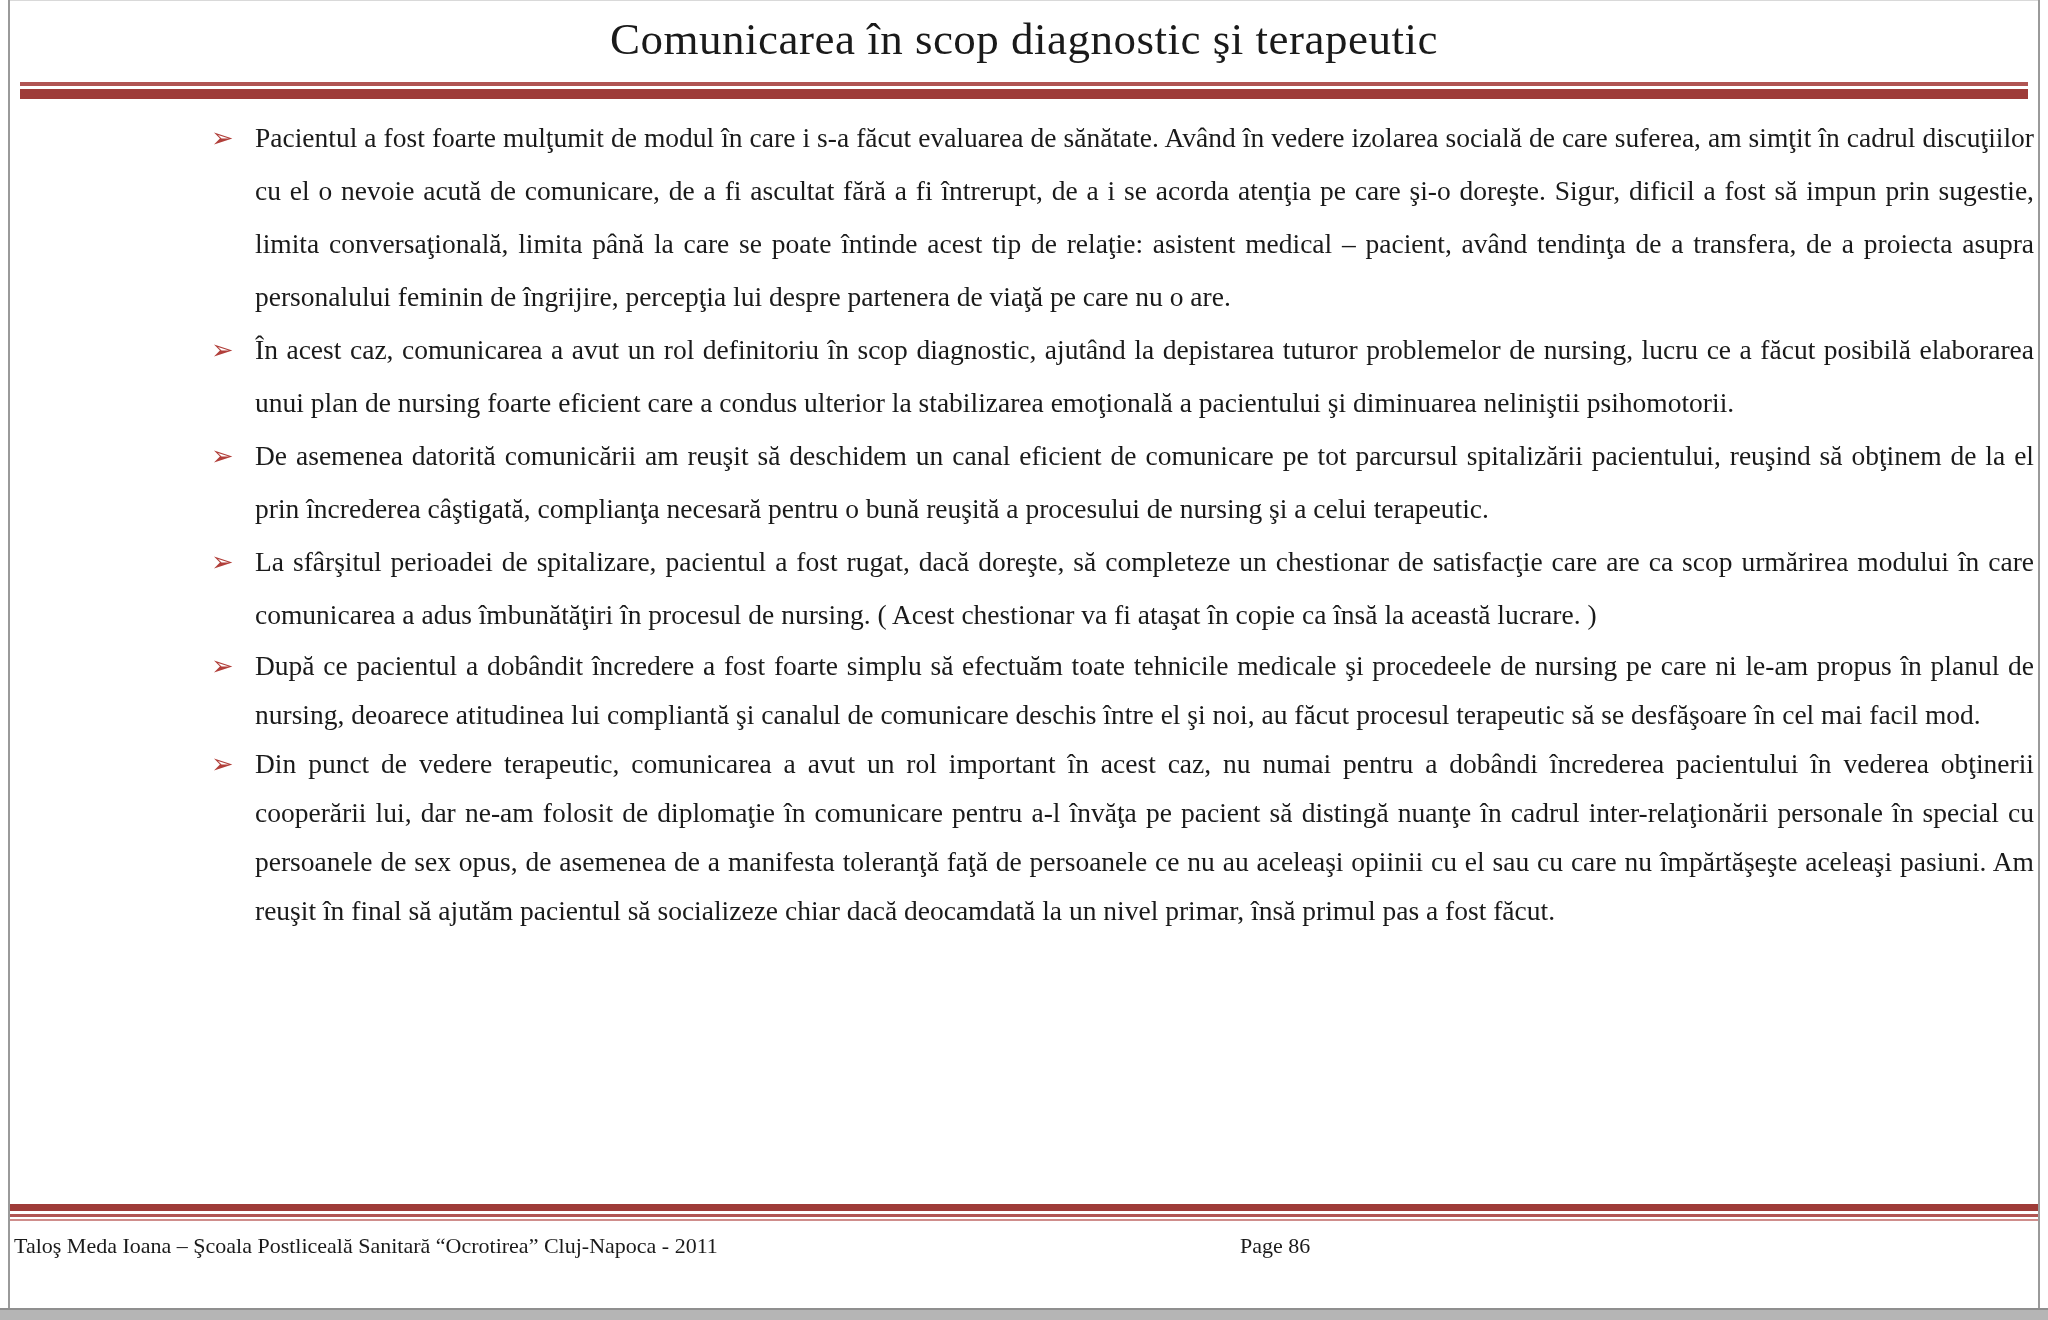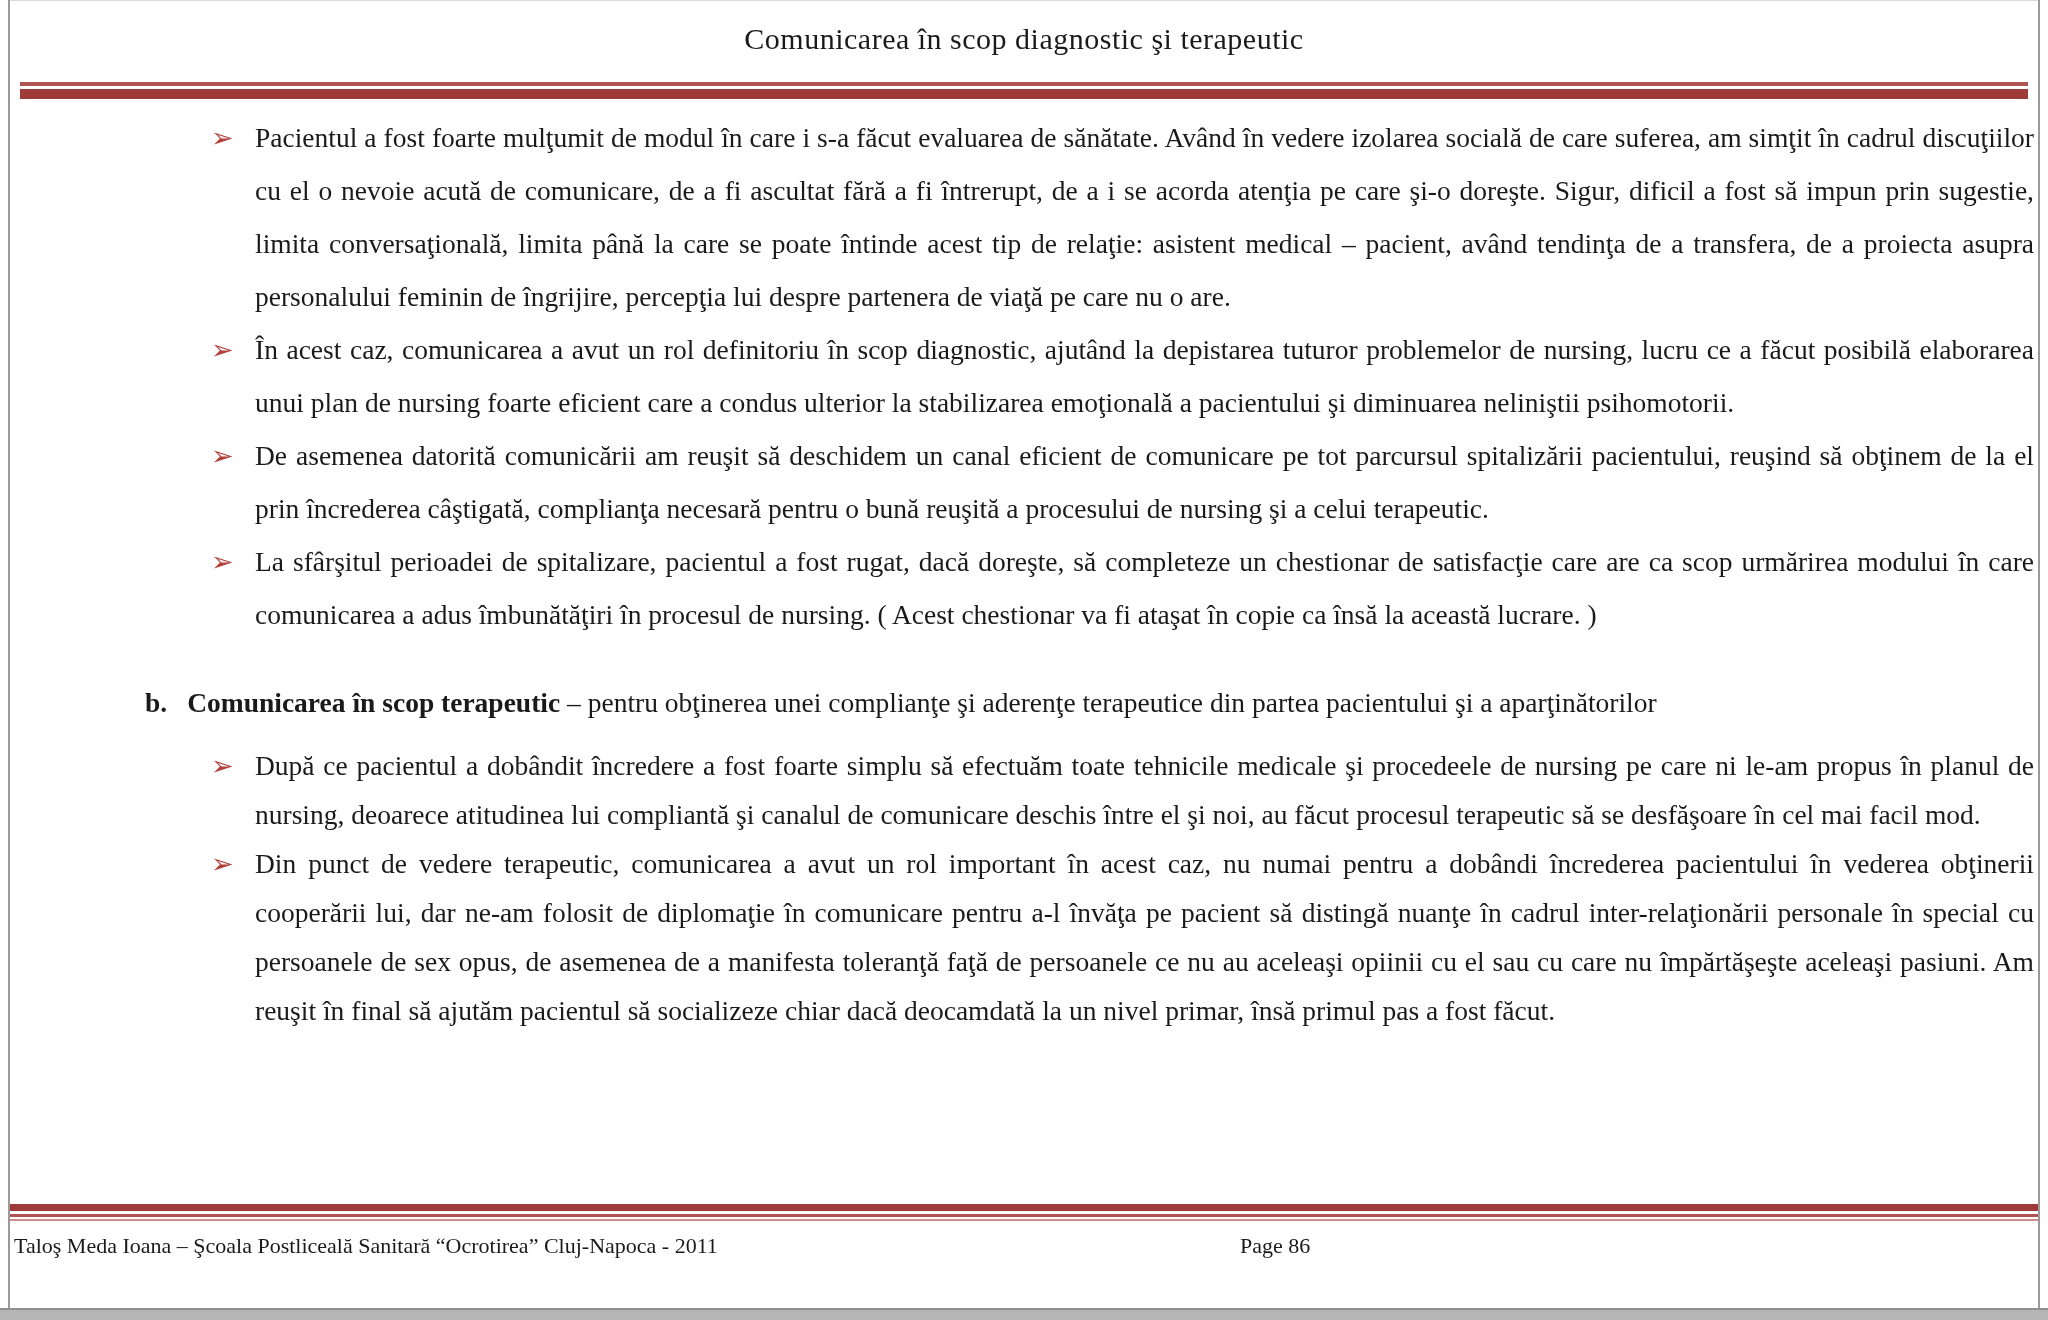--- a/index.html
+++ b/index.html
@@ -16,21 +16,21 @@
   .frame-left,.frame-right{position:absolute;top:0;width:2px;height:1308px;background:var(--frame,#9a9a9a);}
   .frame-left{left:8px;}
   .frame-right{right:8px;}
   .frame-top{position:absolute;top:0;left:8px;right:8px;height:1px;background:#d9d9d9;}
   .bottom-band{position:absolute;left:0;right:0;bottom:0;height:12px;background:var(--bottom-band,#b5b5b5);border-top:2px solid #8f8f8f;box-sizing:border-box;}
 
   
   .title{
     margin:0;padding-top:10px;
     text-align:center;
-    font-size:30px;line-height:58px;
+    font-size:45px;line-height:58px;
     font-weight:normal;
     letter-spacing:0.5px;
   }
   .title-sep{margin:14px 20px 0 20px;}
   .title-sep .thin{height:4px;background:var(--accent-mid,#b05553);}
   .title-sep .gap{height:3px;background:#fff;}
   .title-sep .thick{height:10px;background:var(--accent-dark,#9e3b38);}
 
   
   .content{
@@ -109,23 +109,20 @@
       <div class="bullet">
         <span class="bullet-marker">➢</span>
         <span>De asemenea datorită comunicării am reuşit să deschidem un canal eficient de comunicare pe tot parcursul spitalizării pacientului, reuşind să obţinem de la el prin încrederea câştigată, complianţa necesară pentru o bună reuşită a procesului de nursing şi a celui terapeutic.</span>
       </div>
       <div class="bullet">
         <span class="bullet-marker">➢</span>
         <span>La sfârşitul perioadei de spitalizare, pacientul a fost rugat, dacă doreşte, să completeze un chestionar de satisfacţie care are ca scop urmărirea modului în care comunicarea a adus îmbunătăţiri în procesul de nursing.  ( Acest chestionar va fi ataşat în copie ca însă la această lucrare. )</span>
       </div>
     </div>
 
-    <div class="subheading">
-      <span class="idx">b.</span><span class="sp"></span><span class="bold">Comunicarea în scop terapeutic</span><span class="rest"> – pentru obţinerea unei complianţe şi aderenţe terapeutice din partea pacientului şi a aparţinătorilor</span>
-    </div>
 
     <div class="s2">
       <div class="bullet">
         <span class="bullet-marker">➢</span>
         <span>După ce pacientul a dobândit încredere a fost foarte simplu să efectuăm toate tehnicile medicale şi procedeele de nursing pe care ni le-am propus în planul de nursing, deoarece atitudinea lui compliantă şi canalul de comunicare deschis între el şi noi, au făcut procesul terapeutic să se desfăşoare în cel mai facil mod.</span>
       </div>
       <div class="bullet">
         <span class="bullet-marker">➢</span>
         <span>Din punct de vedere terapeutic, comunicarea a avut un rol important în acest caz, nu numai pentru a dobândi încrederea pacientului în vederea obţinerii cooperării lui, dar ne-am folosit de diplomaţie în comunicare pentru a-l învăţa pe pacient să distingă nuanţe în cadrul inter-relaţionării personale în special cu persoanele de sex opus, de asemenea de a manifesta toleranţă faţă de persoanele ce nu au aceleaşi opiinii cu el sau cu care nu împărtăşeşte aceleaşi pasiuni. Am reuşit în final să ajutăm pacientul să socializeze chiar dacă deocamdată la un nivel primar, însă primul pas a fost făcut.</span>
       </div>

